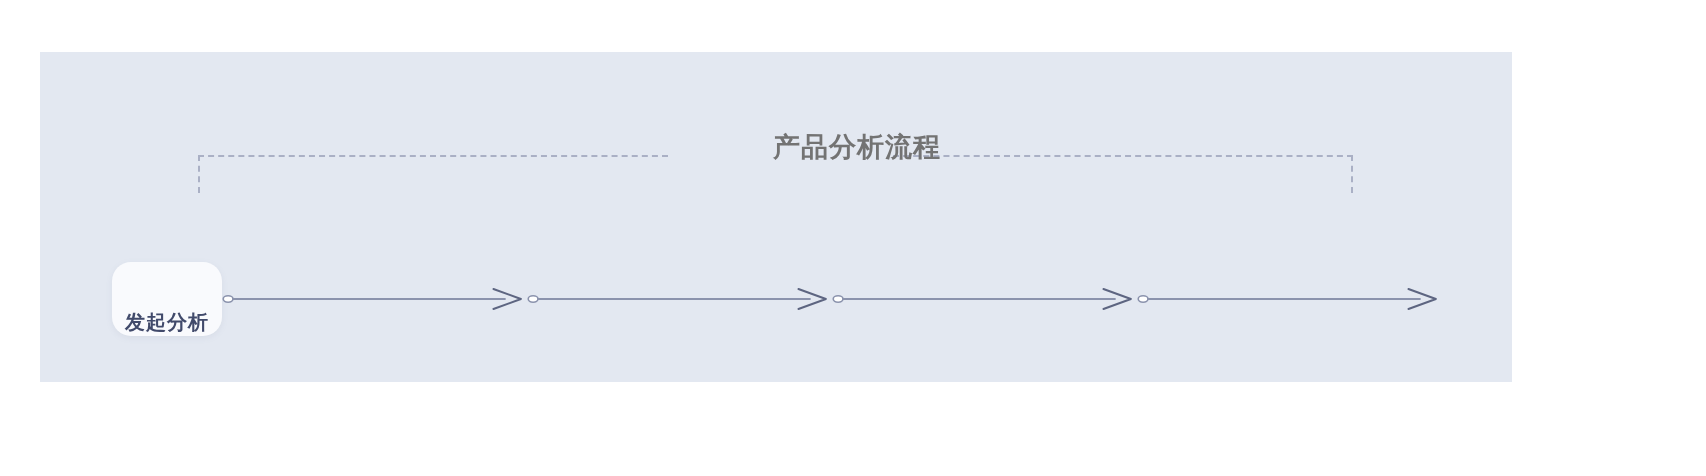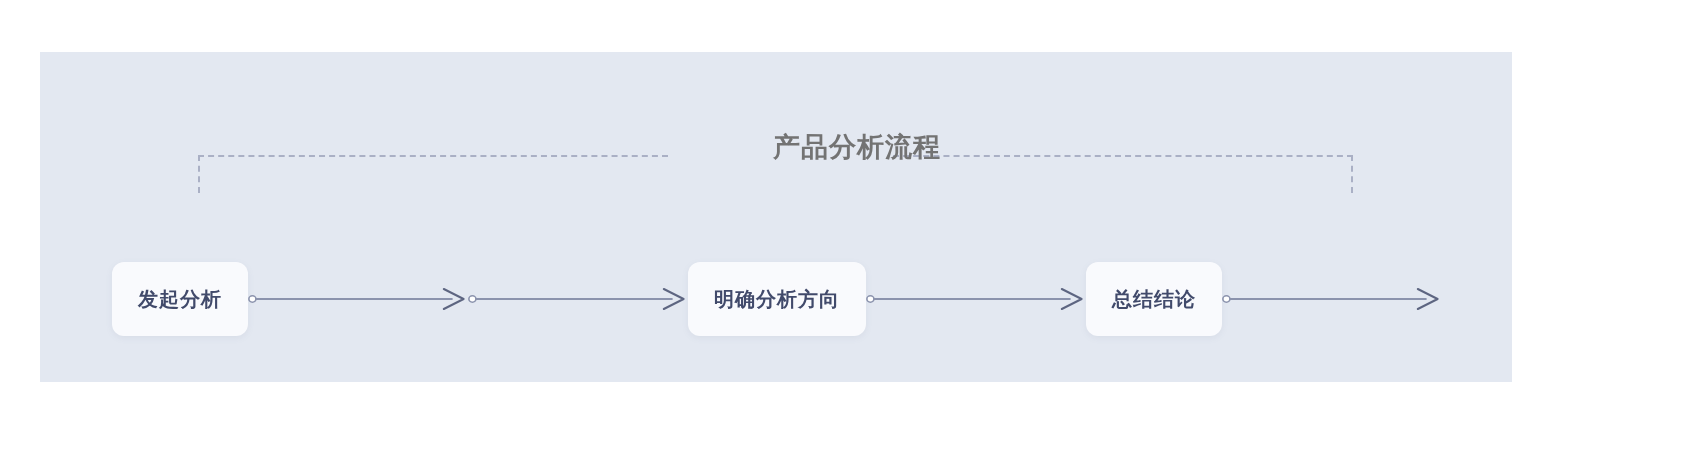--- a/index.html
+++ b/index.html
@@ -79,26 +79,26 @@
     top: 261px;
     width: 1330px;
     height: 76px;
     display: flex;
     align-items: center;
     justify-content: space-between;
   }
 
   .node {
     background: #f9fafd;
-    border-radius: 12px;
+    border-radius: 19px;
     height: 74px;
     display: flex;
-    align-items: center;
+    align-items: flex-end;
     justify-content: center;
-    padding: 0 26px;
+    padding: 0 13px;
     box-sizing: border-box;
     box-shadow: 0 2px 6px rgba(120,130,160,0.10);
     flex: 0 0 auto;
   }
   .node-label {
     font-size: 20px;
     font-weight: bold;
     color: #414a6b;
     letter-spacing: 1px;
     white-space: nowrap;
@@ -148,35 +148,29 @@
 
 
     <div class="connector">
       <svg viewBox="0 0 200 24" preserveAspectRatio="none">
         <circle cx="4" cy="12" r="3.2" fill="#ffffff" stroke="#8b93ad" stroke-width="1.6" vector-effect="non-scaling-stroke"></circle>
         <line x1="7" y1="12" x2="186" y2="12" stroke="#8b93ad" stroke-width="2" vector-effect="non-scaling-stroke"></line>
         <polyline points="178,2 196,12 178,22" fill="none" stroke="#5d6581" stroke-width="2" stroke-linecap="round" stroke-linejoin="round" vector-effect="non-scaling-stroke"></polyline>
       </svg>
     </div>
 
-    <div class="node">
-      <span class="node-label">明确分析方向</span>
-    </div>
 
     <div class="connector">
       <svg viewBox="0 0 200 24" preserveAspectRatio="none">
         <circle cx="4" cy="12" r="3.2" fill="#ffffff" stroke="#8b93ad" stroke-width="1.6" vector-effect="non-scaling-stroke"></circle>
         <line x1="7" y1="12" x2="186" y2="12" stroke="#8b93ad" stroke-width="2" vector-effect="non-scaling-stroke"></line>
         <polyline points="178,2 196,12 178,22" fill="none" stroke="#5d6581" stroke-width="2" stroke-linecap="round" stroke-linejoin="round" vector-effect="non-scaling-stroke"></polyline>
       </svg>
     </div>
 
-    <div class="node">
-      <span class="node-label">总结结论</span>
-    </div>
 
     <div class="connector">
       <svg viewBox="0 0 200 24" preserveAspectRatio="none">
         <circle cx="4" cy="12" r="3.2" fill="#ffffff" stroke="#8b93ad" stroke-width="1.6" vector-effect="non-scaling-stroke"></circle>
         <line x1="7" y1="12" x2="186" y2="12" stroke="#8b93ad" stroke-width="2" vector-effect="non-scaling-stroke"></line>
         <polyline points="178,2 196,12 178,22" fill="none" stroke="#5d6581" stroke-width="2" stroke-linecap="round" stroke-linejoin="round" vector-effect="non-scaling-stroke"></polyline>
       </svg>
     </div>
 
 

